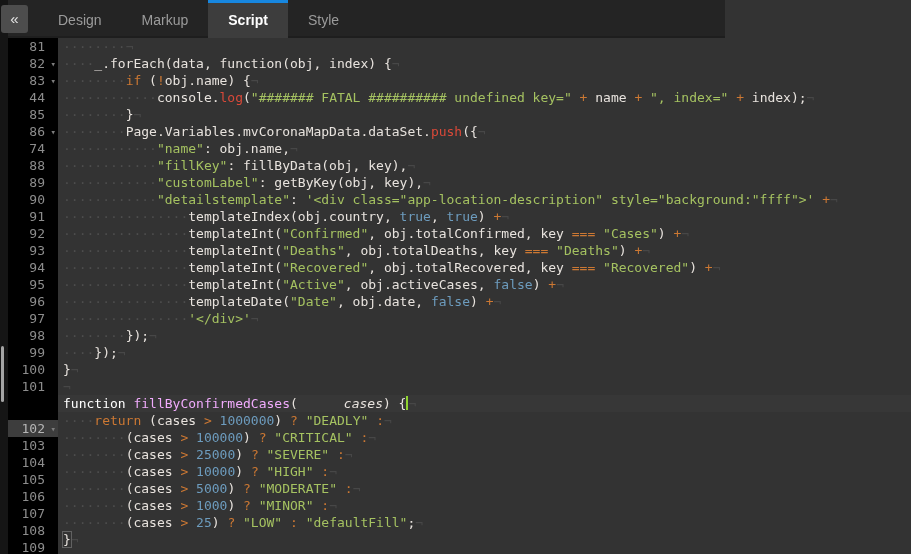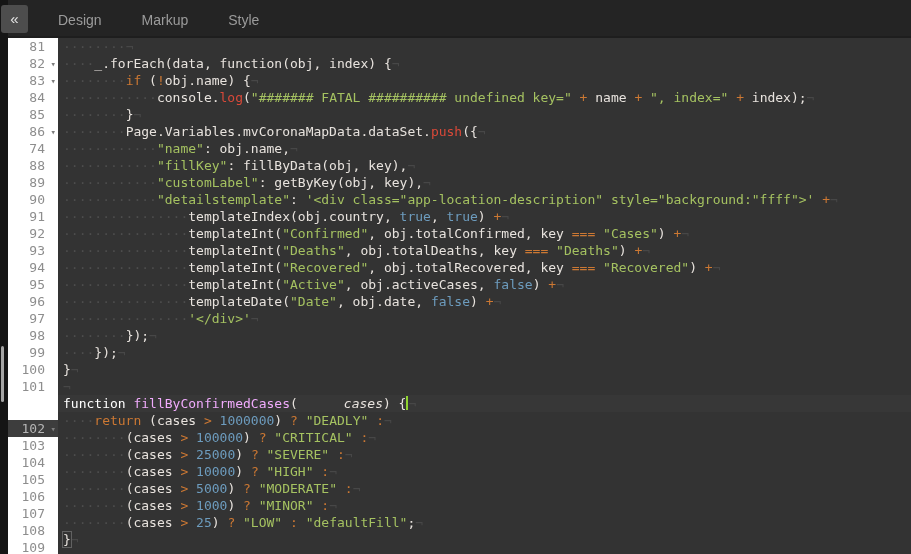--- a/index.html
+++ b/index.html
@@ -1,42 +1,42 @@
 <!DOCTYPE html>
 <html><head>
 <meta charset="utf-8">
 <style>
   * { margin:0; padding:0; box-sizing:border-box; }
   html,body { width:911px; height:554px; overflow:hidden; background:#333333; }
   body { font-family:"Liberation Sans", sans-serif; }
   .app { position:relative; width:911px; height:554px; background:#333333; }
 
   
-  .tabbar { position:absolute; left:0; top:0; width:911px; height:38px;
+  .tabbar { position:absolute; left:0; top:0; width:725px; height:38px;
             background:#242424; border-bottom:2px solid #1e1e1e;
             display:flex; align-items:stretch; padding-left:38px; z-index:4; }
   .tab { height:38px; line-height:35px; padding:0 20px; font-size:14px;
          color:#9b9b9b; border-top:3px solid transparent; cursor:pointer; }
   .tab.active { background:#3d3d3d; border-top:3px solid #1787e0;
                 color:#ffffff; font-weight:bold; }
 
   
   .leftstrip { position:absolute; left:0; top:0; width:8px; height:554px;
                background:#151515; z-index:5; }
   .sbthumb { position:absolute; left:1px; top:346px; width:3px; height:56px;
              background:#a5a5a5; border-radius:2px; }
   .collapse { position:absolute; left:1px; top:5px; width:27px; height:28px;
               background:#4d4d4d; border:none; border-radius:3px; color:#e4e4e4;
               font-size:15px; line-height:28px; text-align:center; z-index:6; cursor:pointer; }
 
   
   .editor { position:absolute; left:8px; top:38px; width:903px; height:516px;
             display:flex; overflow:hidden;
             font-family:"DejaVu Sans Mono", monospace; font-size:13px; line-height:17px; }
-  .gutter { width:50px; flex:none; background:#ffffff; color:#8d8d8d; }
+  .gutter { width:50px; flex:none; background:#000000; color:#8d8d8d; }
   .gl { height:17px; text-align:right; padding-right:13px; position:relative; }
   .gl.active { background:#3d3d3d; color:#b5b5b5;margin-top:25px; }
   .gl .fold { position:absolute; right:2px; top:1px; font-size:9px; color:#7d7d7d; }
   .code { flex:1; background:#333333; }
   .cl { height:17px; white-space:pre; padding-left:5px; }
   .cl.active { background:#373737; }
 
   
   .tp { color:#e8e3de; }            
   .tk { color:#cc7833; }            
@@ -54,35 +54,36 @@
            vertical-align:-2px; }
 </style>
 </head>
 <body>
 
 <div class="app">
 
   <div class="tabbar" id="tabbar">
       <div class="tab">Design</div>
       <div class="tab">Markup</div>
+      <div class="tab active">Script</div>
       <div class="tab">Style</div>
     </div>
 
   <div class="leftstrip">
     <div class="sbthumb"></div>
   </div>
 
   <button class="collapse"><span>«</span></button>
 
   <div class="editor">
     <div class="gutter" id="gutter">
         <div class="gl">81</div>
         <div class="gl">82<span class="fold">▾</span></div>
         <div class="gl">83<span class="fold">▾</span></div>
-        <div class="gl">84</div>
+        <div class="gl">44</div>
         <div class="gl">85</div>
         <div class="gl">86<span class="fold">▾</span></div>
         <div class="gl">74</div>
         <div class="gl">88</div>
         <div class="gl">89</div>
         <div class="gl">90</div>
         <div class="gl">91</div>
         <div class="gl">92</div>
         <div class="gl">93</div>
         <div class="gl">94</div>

